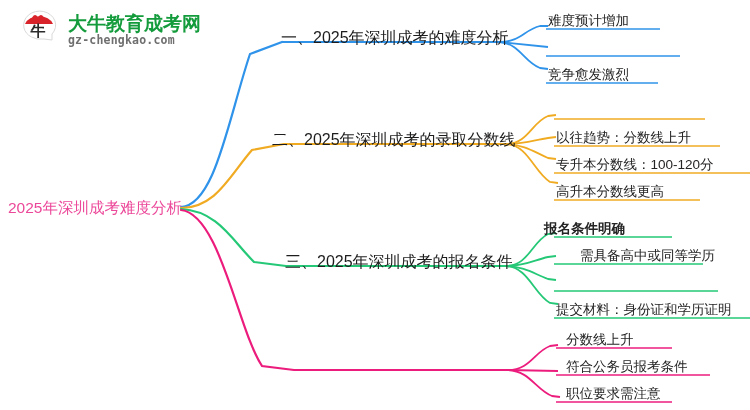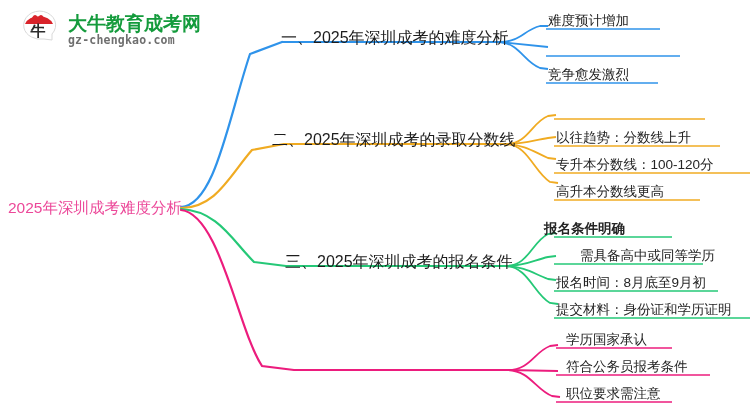--- a/index.html
+++ b/index.html
@@ -158,20 +158,19 @@
   <div class="node leaf-node" style="left:548px; top:68px;text-align:right;">竞争愈发激烈</div>
 
   <div class="node branch-node" style="left:272px; top:132px;">二、2025年深圳成考的录取分数线</div>
   <div class="node leaf-node" style="left:556px; top:131px;">以往趋势：分数线上升</div>
   <div class="node leaf-node" style="left:556px; top:158px;">专升本分数线：100-120分</div>
   <div class="node leaf-node" style="left:556px; top:185px;">高升本分数线更高</div>
 
   <div class="node branch-node" style="left:285px; top:254px;">三、2025年深圳成考的报名条件</div>
   <div class="node leaf-node" style="left:544px; top:222px;font-weight:bold;">报名条件明确</div>
   <div class="node leaf-node" style="left:556px; top:249px;margin-left:24px;">需具备高中或同等学历</div>
-  <div class="node leaf-node" style="left:556px; top:276px;">报名时间：8月底至9月初</div>
   <div class="node leaf-node" style="left:556px; top:303px;">提交材料：身份证和学历证明</div>
 
-  <div class="node leaf-node" style="left:566px; top:333px;">学历国家承认</div>
+  <div class="node leaf-node" style="left:566px; top:333px;">分数线上升</div>
   <div class="node leaf-node" style="left:566px; top:360px;">符合公务员报考条件</div>
   <div class="node leaf-node" style="left:566px; top:387px;">职位要求需注意</div>
 
 </div>
 
 </body></html>

